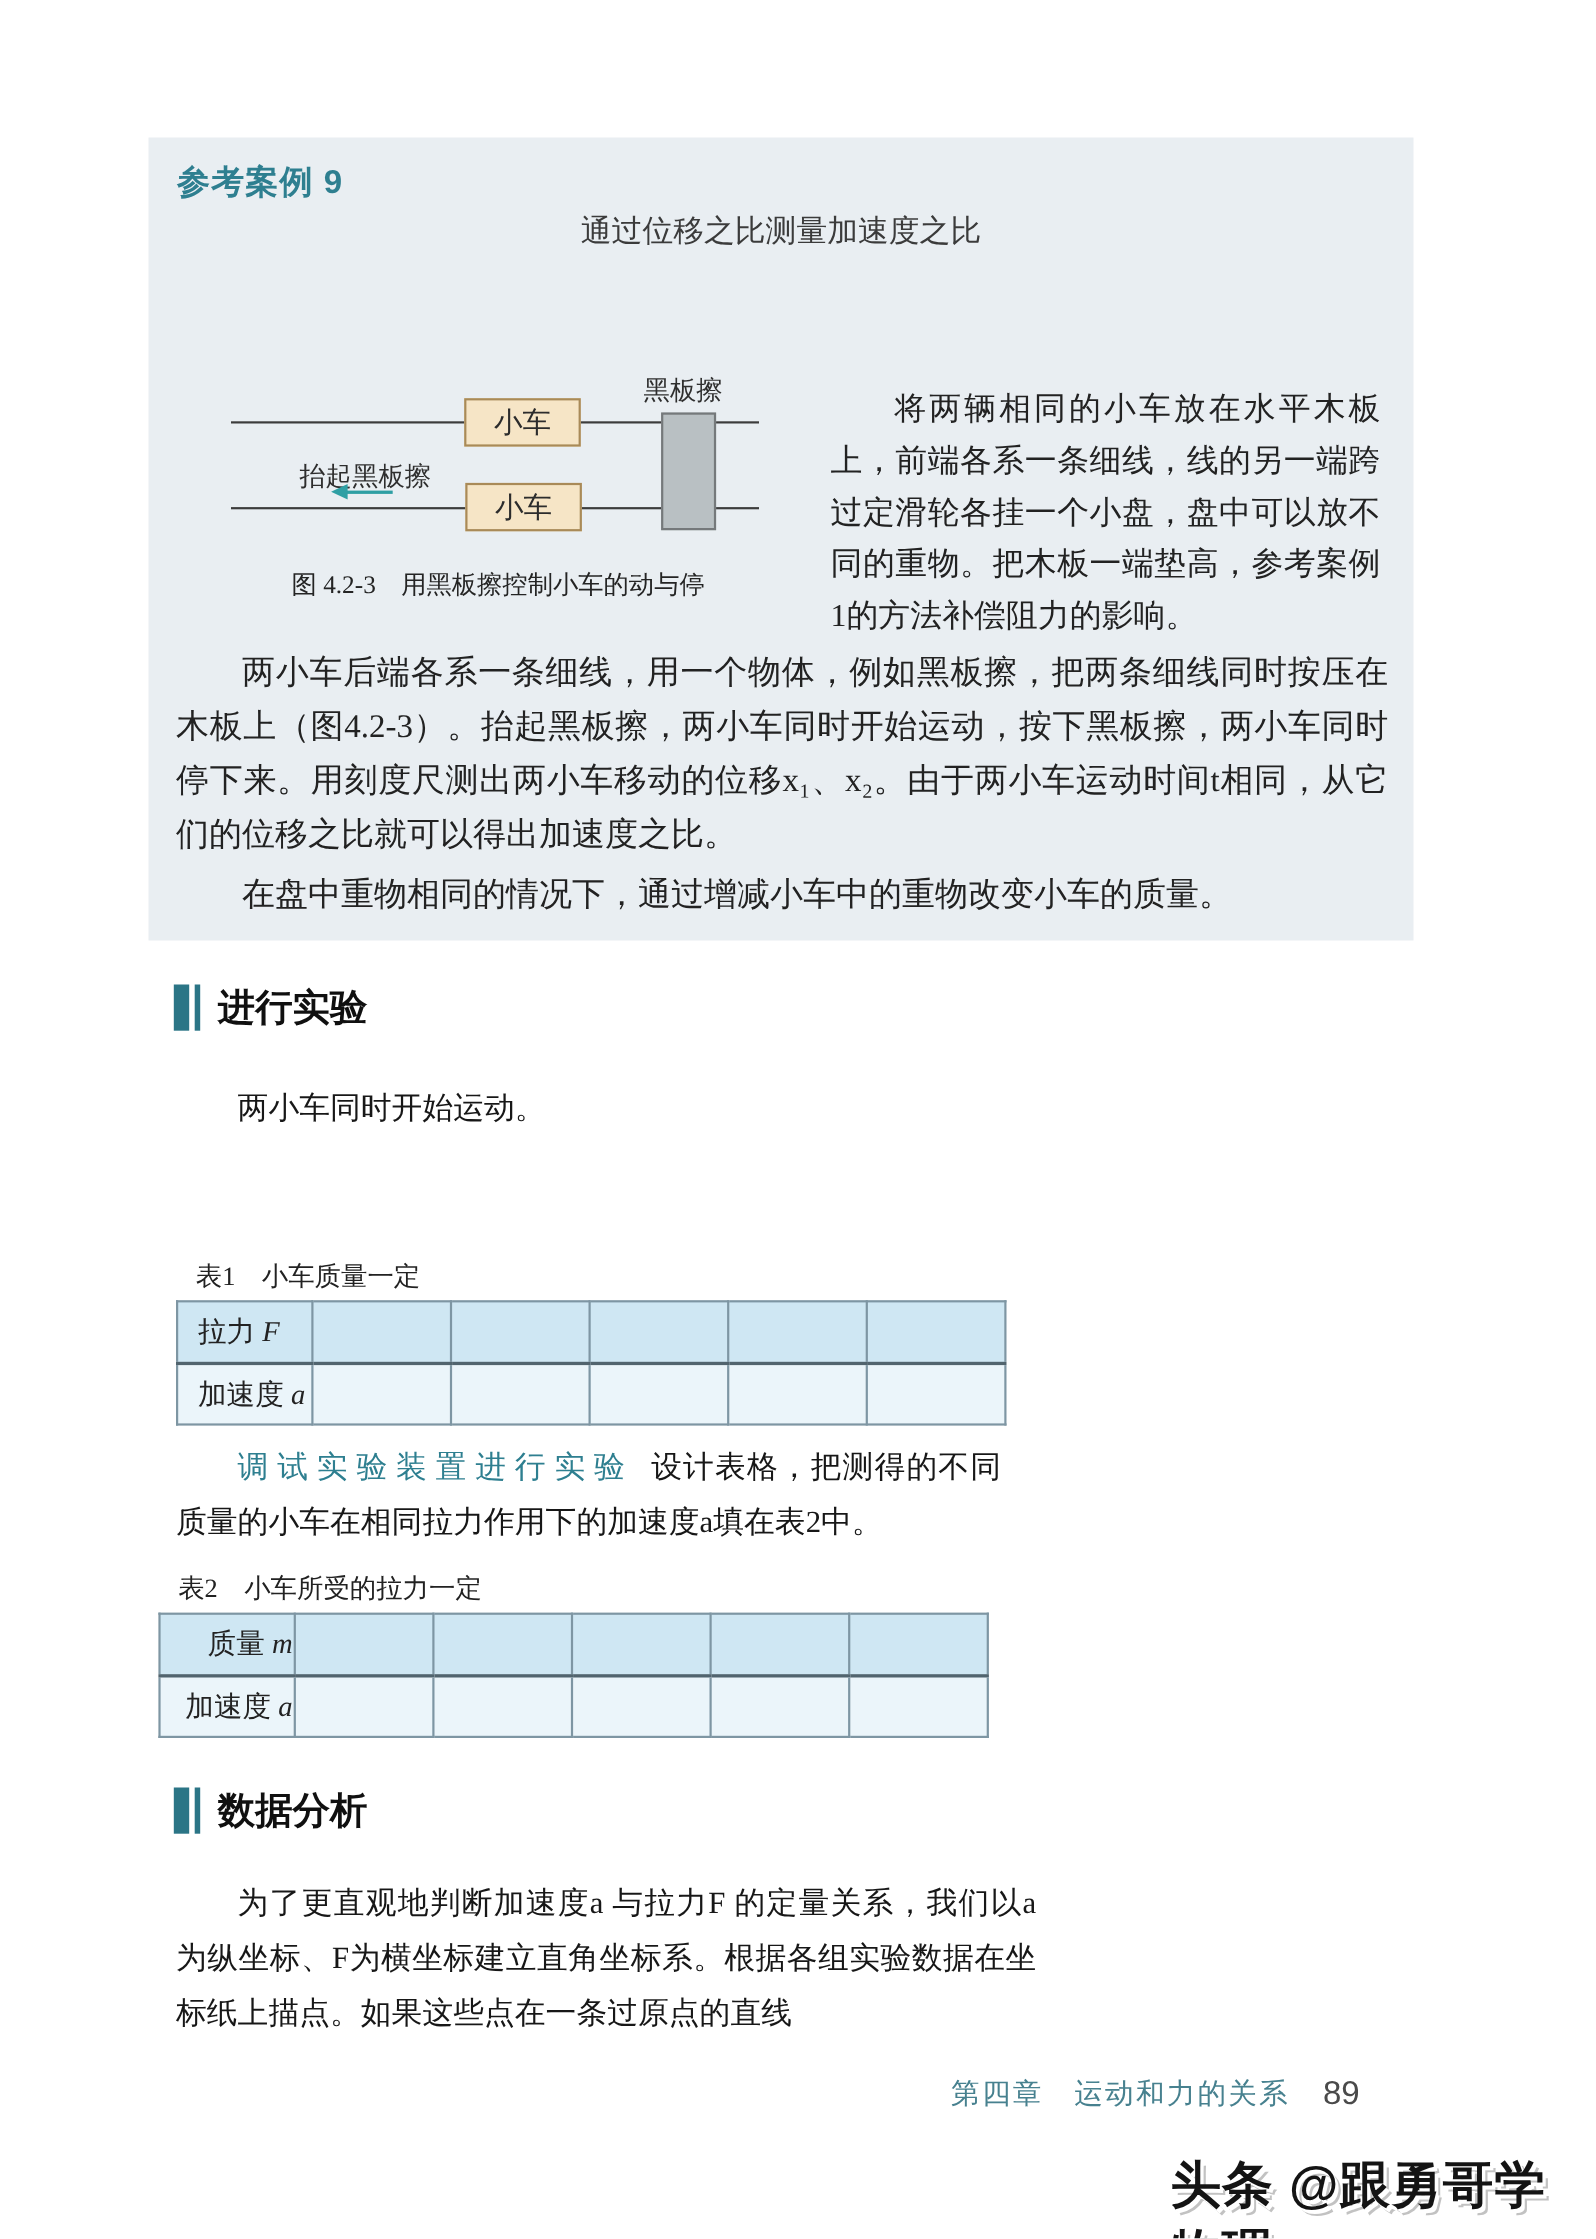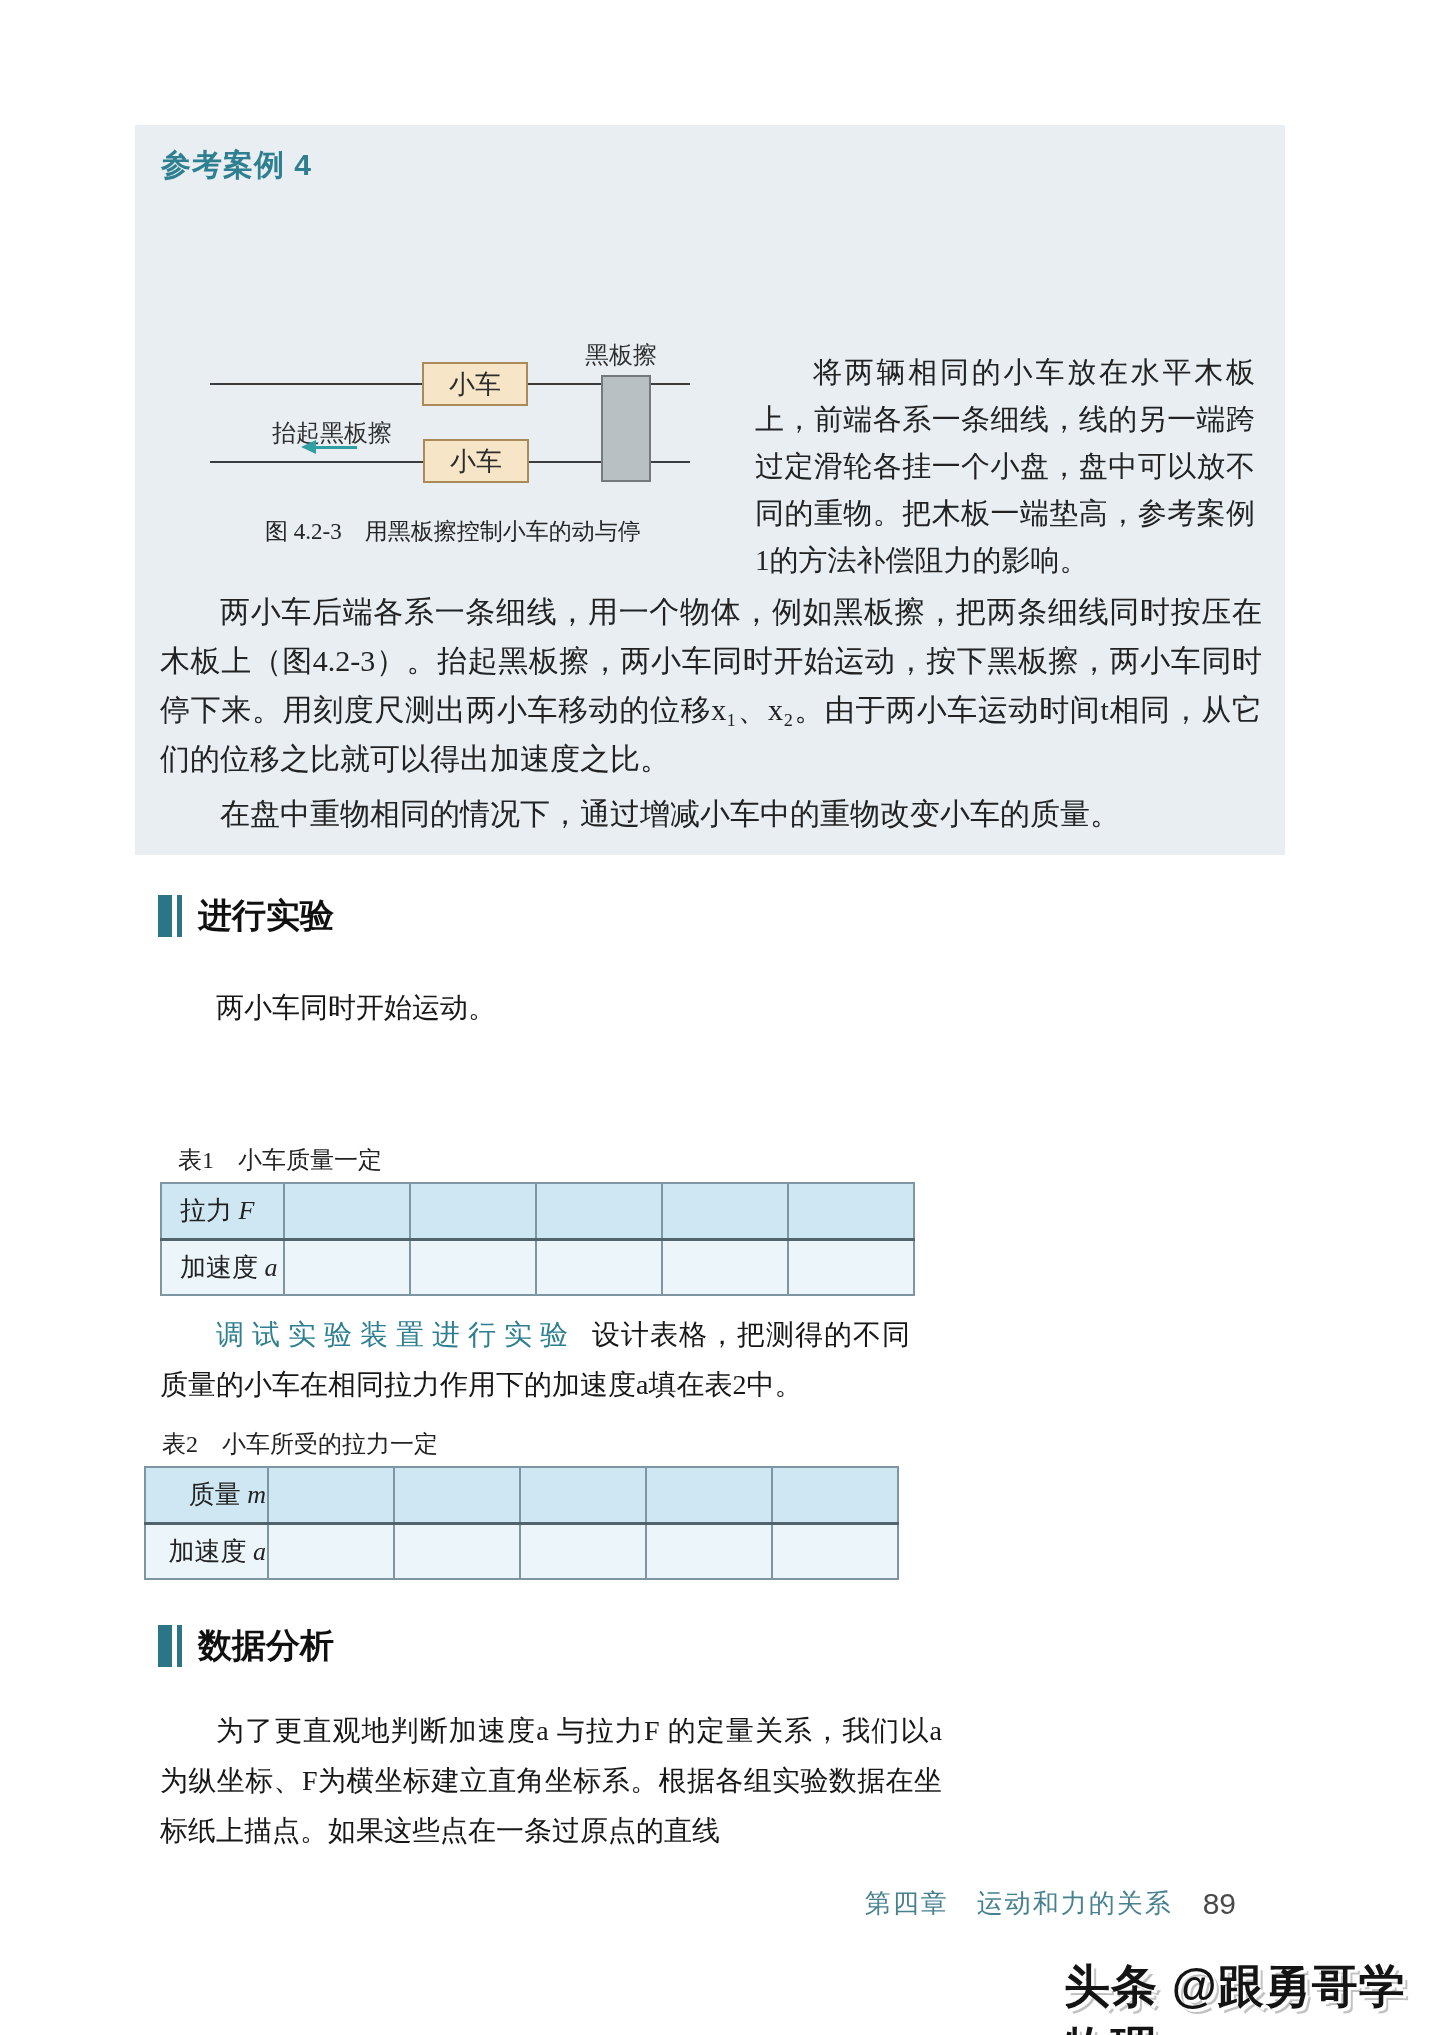--- a/index.html
+++ b/index.html
@@ -54,21 +54,22 @@
   .watermark{position:absolute;left:1064px;top:1956px;font-family:"Liberation Sans","DejaVu Sans",sans-serif;
         font-size:46px;font-weight:800;color:#141414;letter-spacing:1px;
         text-shadow:3px 3px 0 #ffffff,5px 5px 0 rgba(120,120,120,0.45);}
 </style>
 </head>
 <body>
 
 <div id="page">
 
   <div class="case-box">
-    <div class="case-label">参考案例 4</div>
+    <div class="case-label">参考案例 9</div>
+    <div class="case-title">通过位移之比测量加速度之比</div>
 
     <div>
       <div class="diagram-label" style="left:450px;top:214px;width:120px;">黑板擦</div>
       <div class="track" style="left:75px;top:258px;width:480px;"></div>
       <div class="track" style="left:75px;top:336px;width:480px;"></div>
       <div class="cart" style="left:287px;top:237px;">小车</div>
       <div class="cart" style="left:288px;top:314px;">小车</div>
       <div class="eraser-rect"></div>
       <div class="diagram-label" style="left:137px;top:292px;">抬起黑板擦</div>
       <div class="arrow-line"></div>

